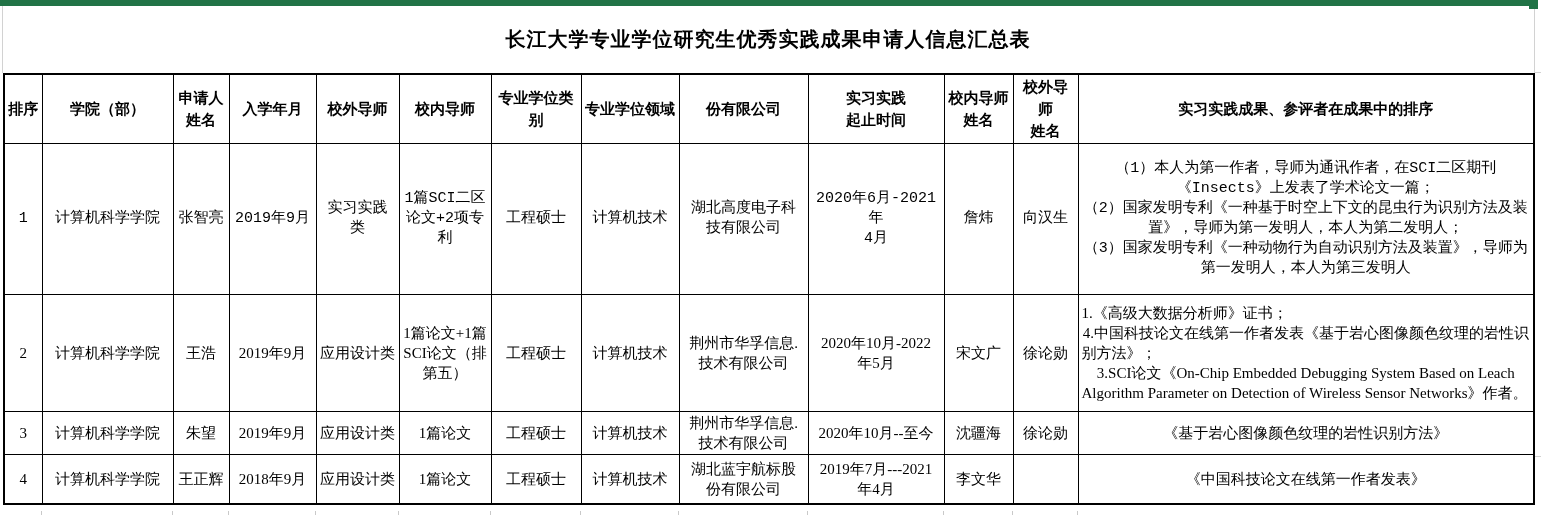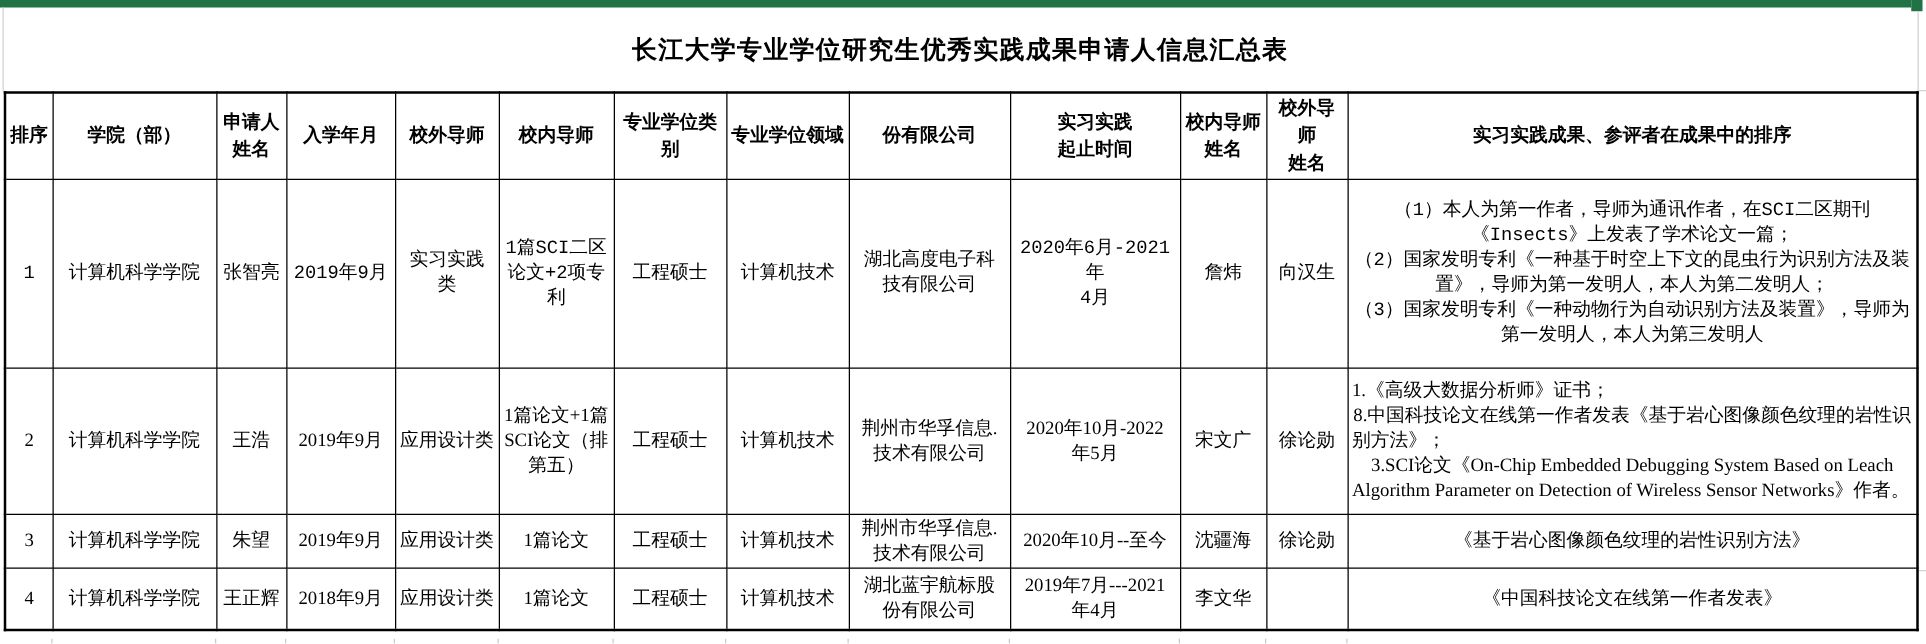--- a/index.html
+++ b/index.html
@@ -133,21 +133,21 @@
 第五）</td>
         <td>工程硕士</td>
         <td>计算机技术</td>
         <td>荆州市华孚信息.
 技术有限公司</td>
         <td>2020年10月-2022
 年5月</td>
         <td>宋文广</td>
         <td>徐论勋</td>
         <td class="results-left">1.《高级大数据分析师》证书；
-8.中国科技论文在线第一作者发表《基于岩心图像颜色纹理的岩性识别方法》；
+4.中国科技论文在线第一作者发表《基于岩心图像颜色纹理的岩性识别方法》；
 3.SCI论文《On-Chip Embedded Debugging System Based on Leach Algorithm Parameter on Detection of Wireless Sensor Networks》作者。</td>
       </tr>
       <tr class="r3">
         <td class="rank-bold">3</td>
         <td>计算机科学学院</td>
         <td>朱望</td>
         <td>2019年9月</td>
         <td>应用设计类</td>
         <td>1篇论文</td>
         <td>工程硕士</td>

